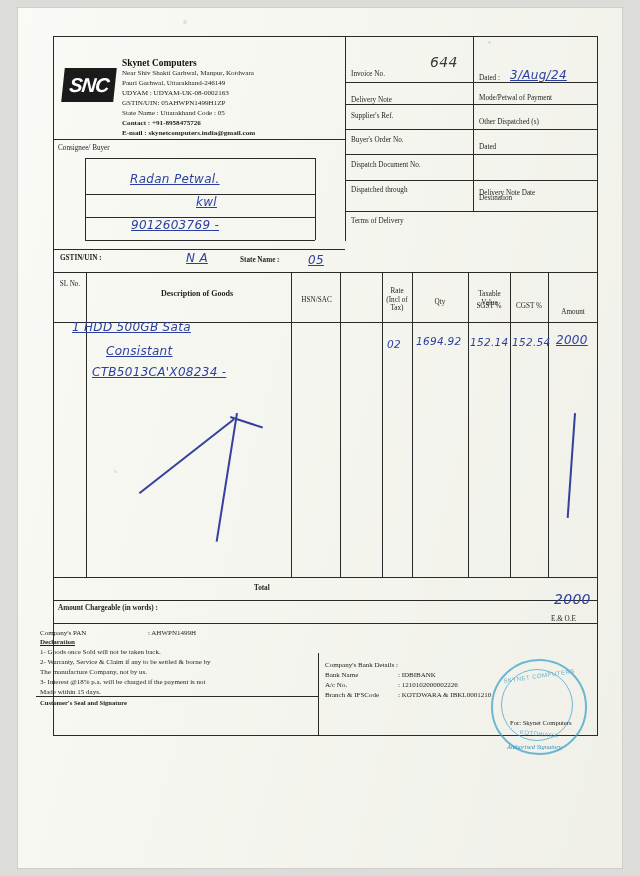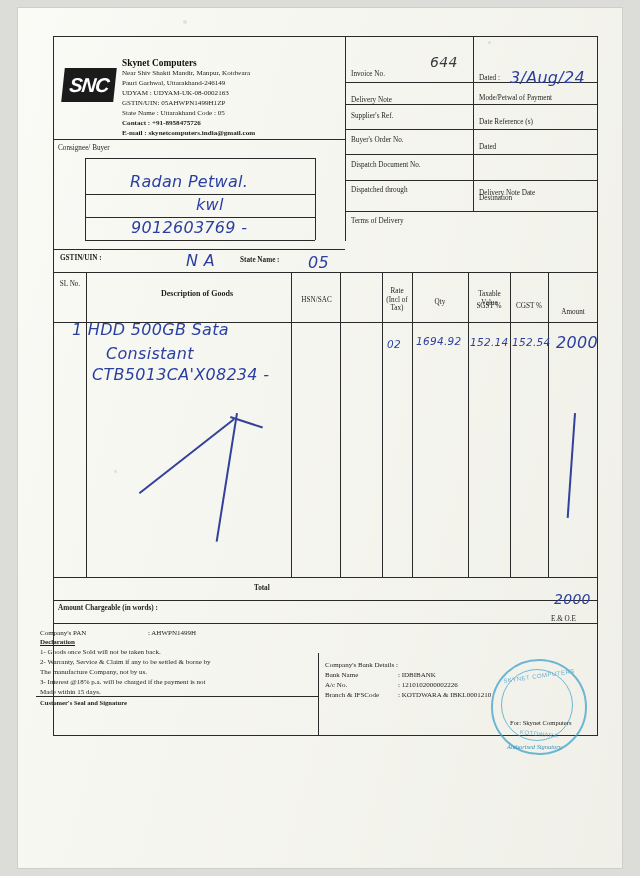--- a/index.html
+++ b/index.html
@@ -93,21 +93,21 @@
   .hand {
     position: absolute;
     font-family: "DejaVu Sans", sans-serif;
     color: #2b3fa0;
     font-style: italic;
     letter-spacing: .3px;
     white-space: nowrap;
   }
 
   .hw-big { font-size: 14px; }
-  .hw-md { font-size: 16px; }
+  .hw-md { font-size: 12px; text-decoration: underline; }
   .hw-sm { font-size: 10.5px; }
 
   .scribble {
     position: absolute;
     border-left: 2px solid #33409c;
     transform-origin: top left;
   }
 
   
   .cell-lbl {
@@ -184,21 +184,21 @@
     <div class="smudge" style="left:165px;top:12px;width:4px;height:4px;"></div>
     <div class="smudge" style="left:96px;top:462px;width:3px;height:3px;"></div>
     <div class="smudge" style="left:470px;top:33px;width:3px;height:3px;"></div>
 
 
     <div class="frame"></div>
 
     <div class="logo">SNC</div>
     <div class="abs" style="left:104px;top:50px;width:190px;">
       <div class="seller-name">Skynet Computers</div>
-      <div class="seller-line">Near Shiv Shakti Mandir, Manpur, Kotdwara</div>
+      <div class="seller-line">Near Shiv Shakti Garhwal, Manpur, Kotdwara</div>
       <div class="seller-line">Pauri Garhwal, Uttarakhand-246149</div>
       <div class="seller-line">UDYAM : UDYAM-UK-08-0002163</div>
       <div class="seller-line">GSTIN/UIN: 05AHWPN1499H1ZP</div>
       <div class="seller-line">State Name : Uttarakhand Code : 05</div>
       <div class="seller-line lbl-b">Contact : +91-8958475726</div>
       <div class="seller-line lbl-b">E-mail : skynetcomputers.india@gmail.com</div>
     </div>
 
     <div class="ln vl" style="left:327px;top:28px;height:205px;"></div>
 
@@ -209,21 +209,21 @@
     <div class="ln hl" style="left:327px;top:121px;width:253px;"></div>
     <div class="ln hl" style="left:327px;top:146px;width:253px;"></div>
     <div class="ln hl" style="left:327px;top:172px;width:253px;"></div>
     <div class="ln hl" style="left:327px;top:203px;width:253px;"></div>
 
     <div class="cell-lbl" style="left:333px;top:62px;">Invoice No.</div>
     <div class="cell-lbl" style="left:461px;top:66px;">Dated :</div>
     <div class="cell-lbl" style="left:333px;top:88px;">Delivery Note</div>
     <div class="cell-lbl" style="left:461px;top:86px;">Mode/Petwal of Payment</div>
     <div class="cell-lbl" style="left:333px;top:104px;">Supplier's Ref.</div>
-    <div class="cell-lbl" style="left:461px;top:110px;">Date Reference (s)</div>
+    <div class="cell-lbl" style="left:461px;top:110px;">Other Dispatched (s)</div>
     <div class="cell-lbl" style="left:333px;top:128px;">Buyer's Order No.</div>
     <div class="cell-lbl" style="left:461px;top:135px;">Dated</div>
     <div class="cell-lbl" style="left:333px;top:153px;">Dispatch Document No.</div>
     <div class="cell-lbl" style="left:461px;top:161px;margin-top:20px;">Delivery Note Date</div>
     <div class="cell-lbl" style="left:333px;top:178px;">Dispatched through</div>
     <div class="cell-lbl" style="left:461px;top:186px;">Destination</div>
     <div class="cell-lbl" style="left:333px;top:209px;">Terms of Delivery</div>
 
     <div class="hand hw-big" style="left:412px;top:46px;color:#3a3a3a;font-style:italic;">644</div>
     <div class="hand hw-md" style="left:492px;top:60px;">3/Aug/24</div>

